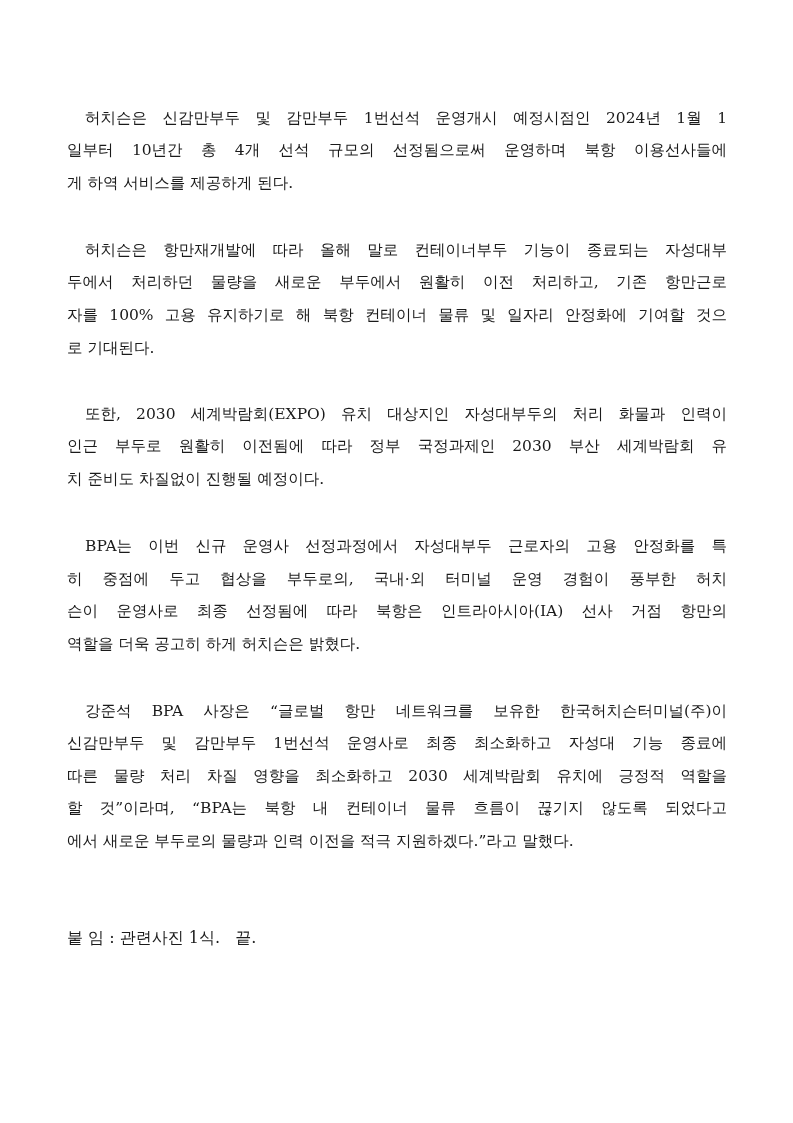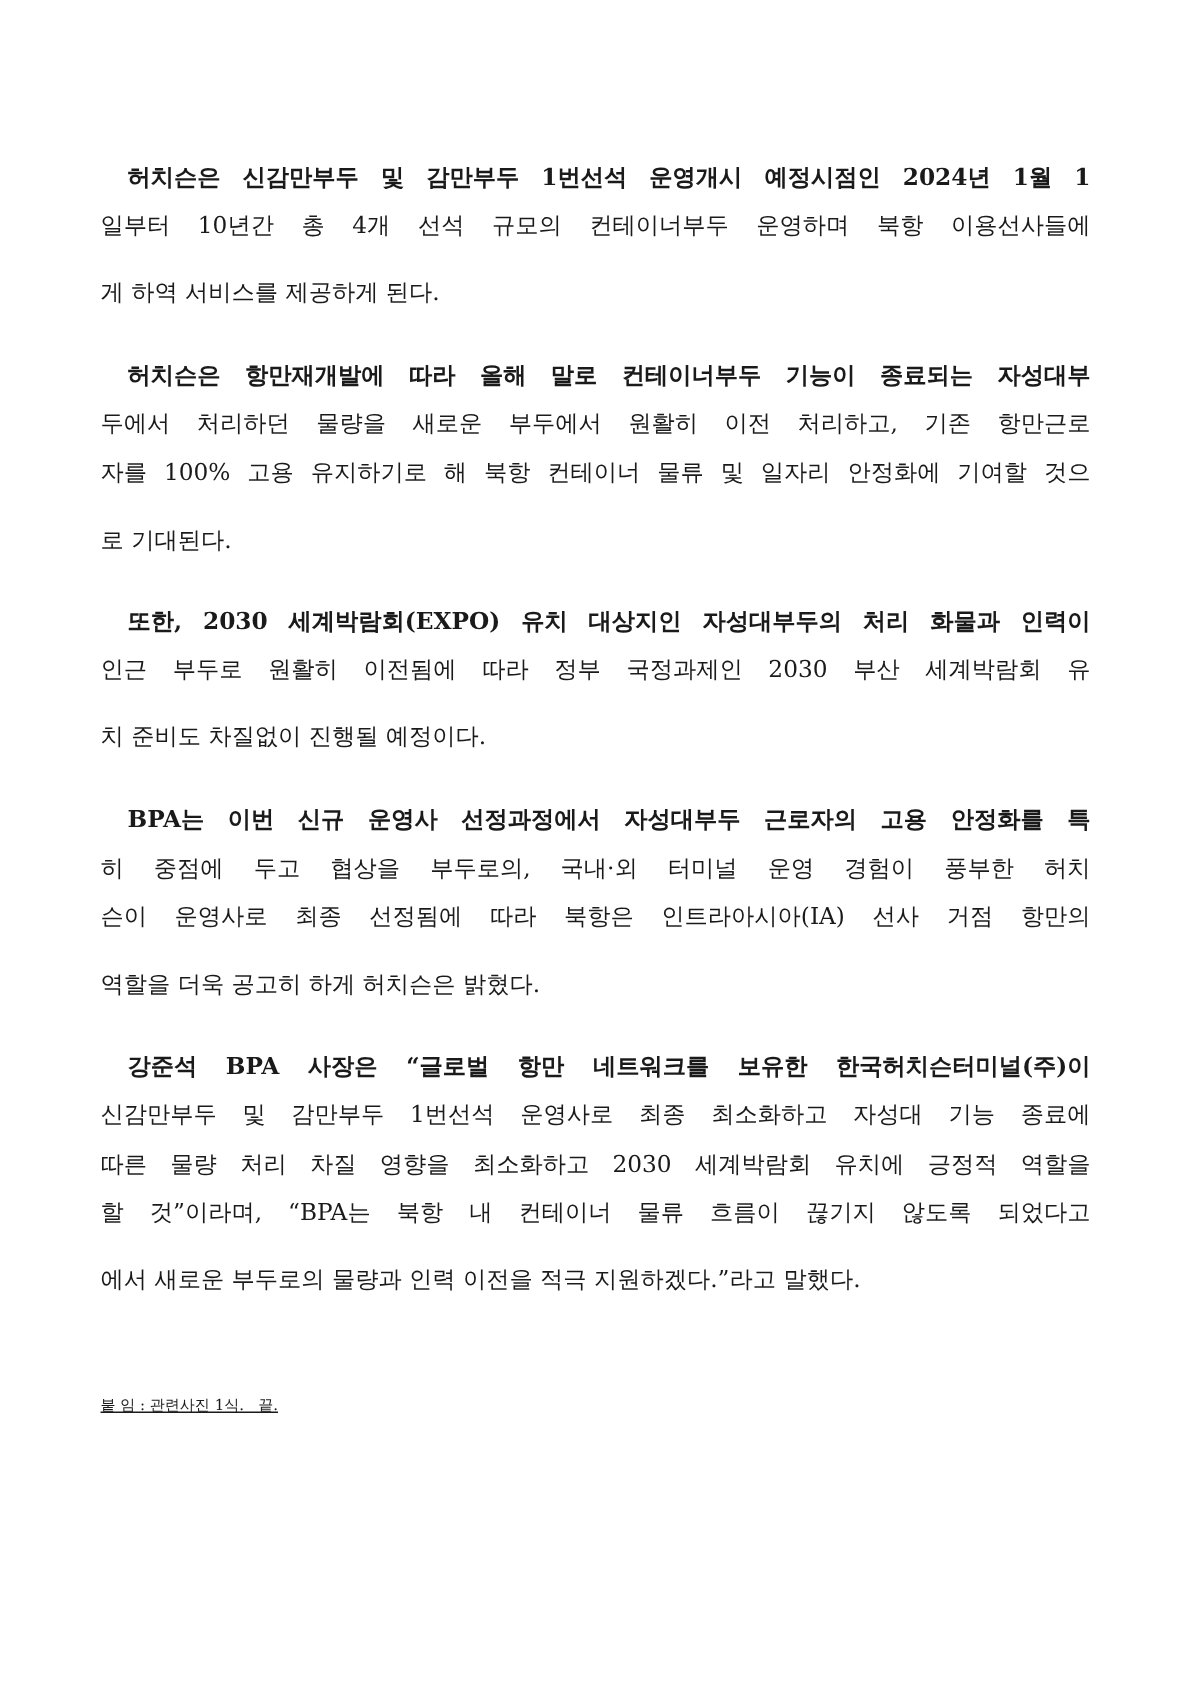--- a/index.html
+++ b/index.html
@@ -28,45 +28,42 @@
     height: 32px;
     line-height: 32px;
     font-size: 15.5px;
     white-space: nowrap;
     letter-spacing: 0px;
     text-align: justify;
     text-align-last: justify;
   }
   .line.last {
     text-align-last: left;
-    margin-top: 12px;
   }
   .line.indent {
     padding-left: 18px;
     width: 642px;
-    font-weight: bold;
   }
   .attachment {
     position: absolute;
     left: 0;
     height: 32px;
     line-height: 32px;
-    font-size: 10px;
+    font-size: 16px;
     white-space: pre;
-    text-decoration: underline;
   }
 </style>
 </head>
 <body>
 
 <div class="page">
 
   <div>
     <div class="line indent" style="top:102px">허치슨은 신감만부두 및 감만부두 1번선석 운영개시 예정시점인 2024년 1월 1</div>
-    <div class="line" style="top:134px">일부터 10년간 총 4개 선석 규모의 컨테이너부두 운영하며 북항 이용선사들에</div>
+    <div class="line" style="top:134px">일부터 10년간 총 4개 선석 규모의 선정됨으로써 운영하며 북항 이용선사들에</div>
     <div class="line last" style="top:167px">게  하역 서비스를 제공하게 된다.</div>
   </div>
 
   <div>
     <div class="line indent" style="top:234px">허치슨은 항만재개발에 따라 올해 말로 컨테이너부두 기능이 종료되는 자성대부</div>
     <div class="line" style="top:266px">두에서 처리하던 물량을 새로운 부두에서 원활히 이전 처리하고, 기존 항만근로</div>
     <div class="line" style="top:299px">자를 100% 고용 유지하기로 해 북항 컨테이너 물류 및 일자리 안정화에 기여할 것으</div>
     <div class="line last" style="top:332px">로 기대된다.</div>
   </div>
 

